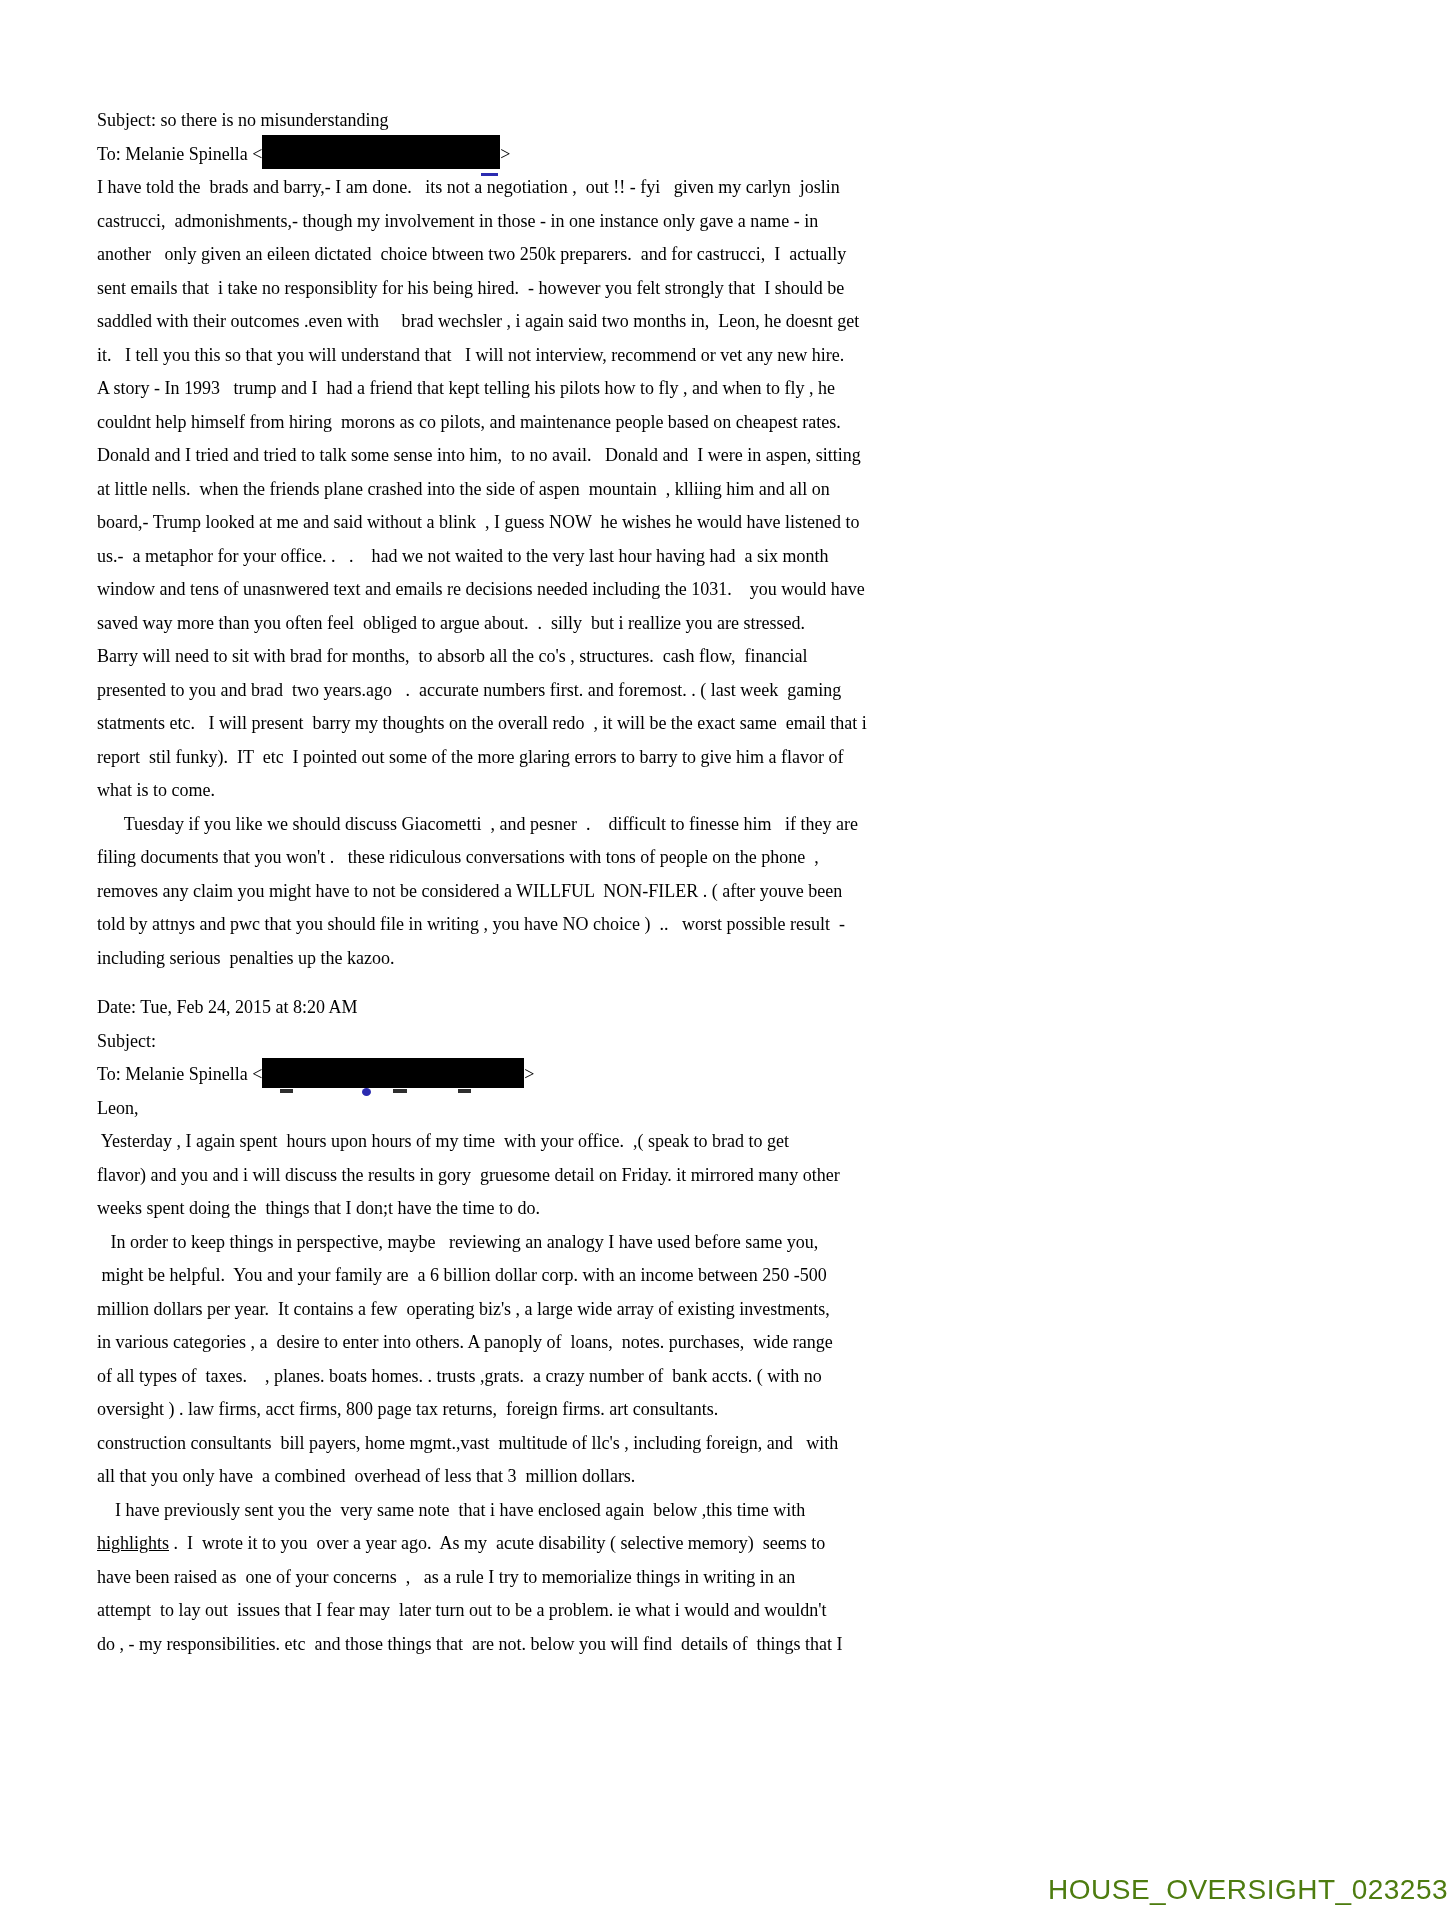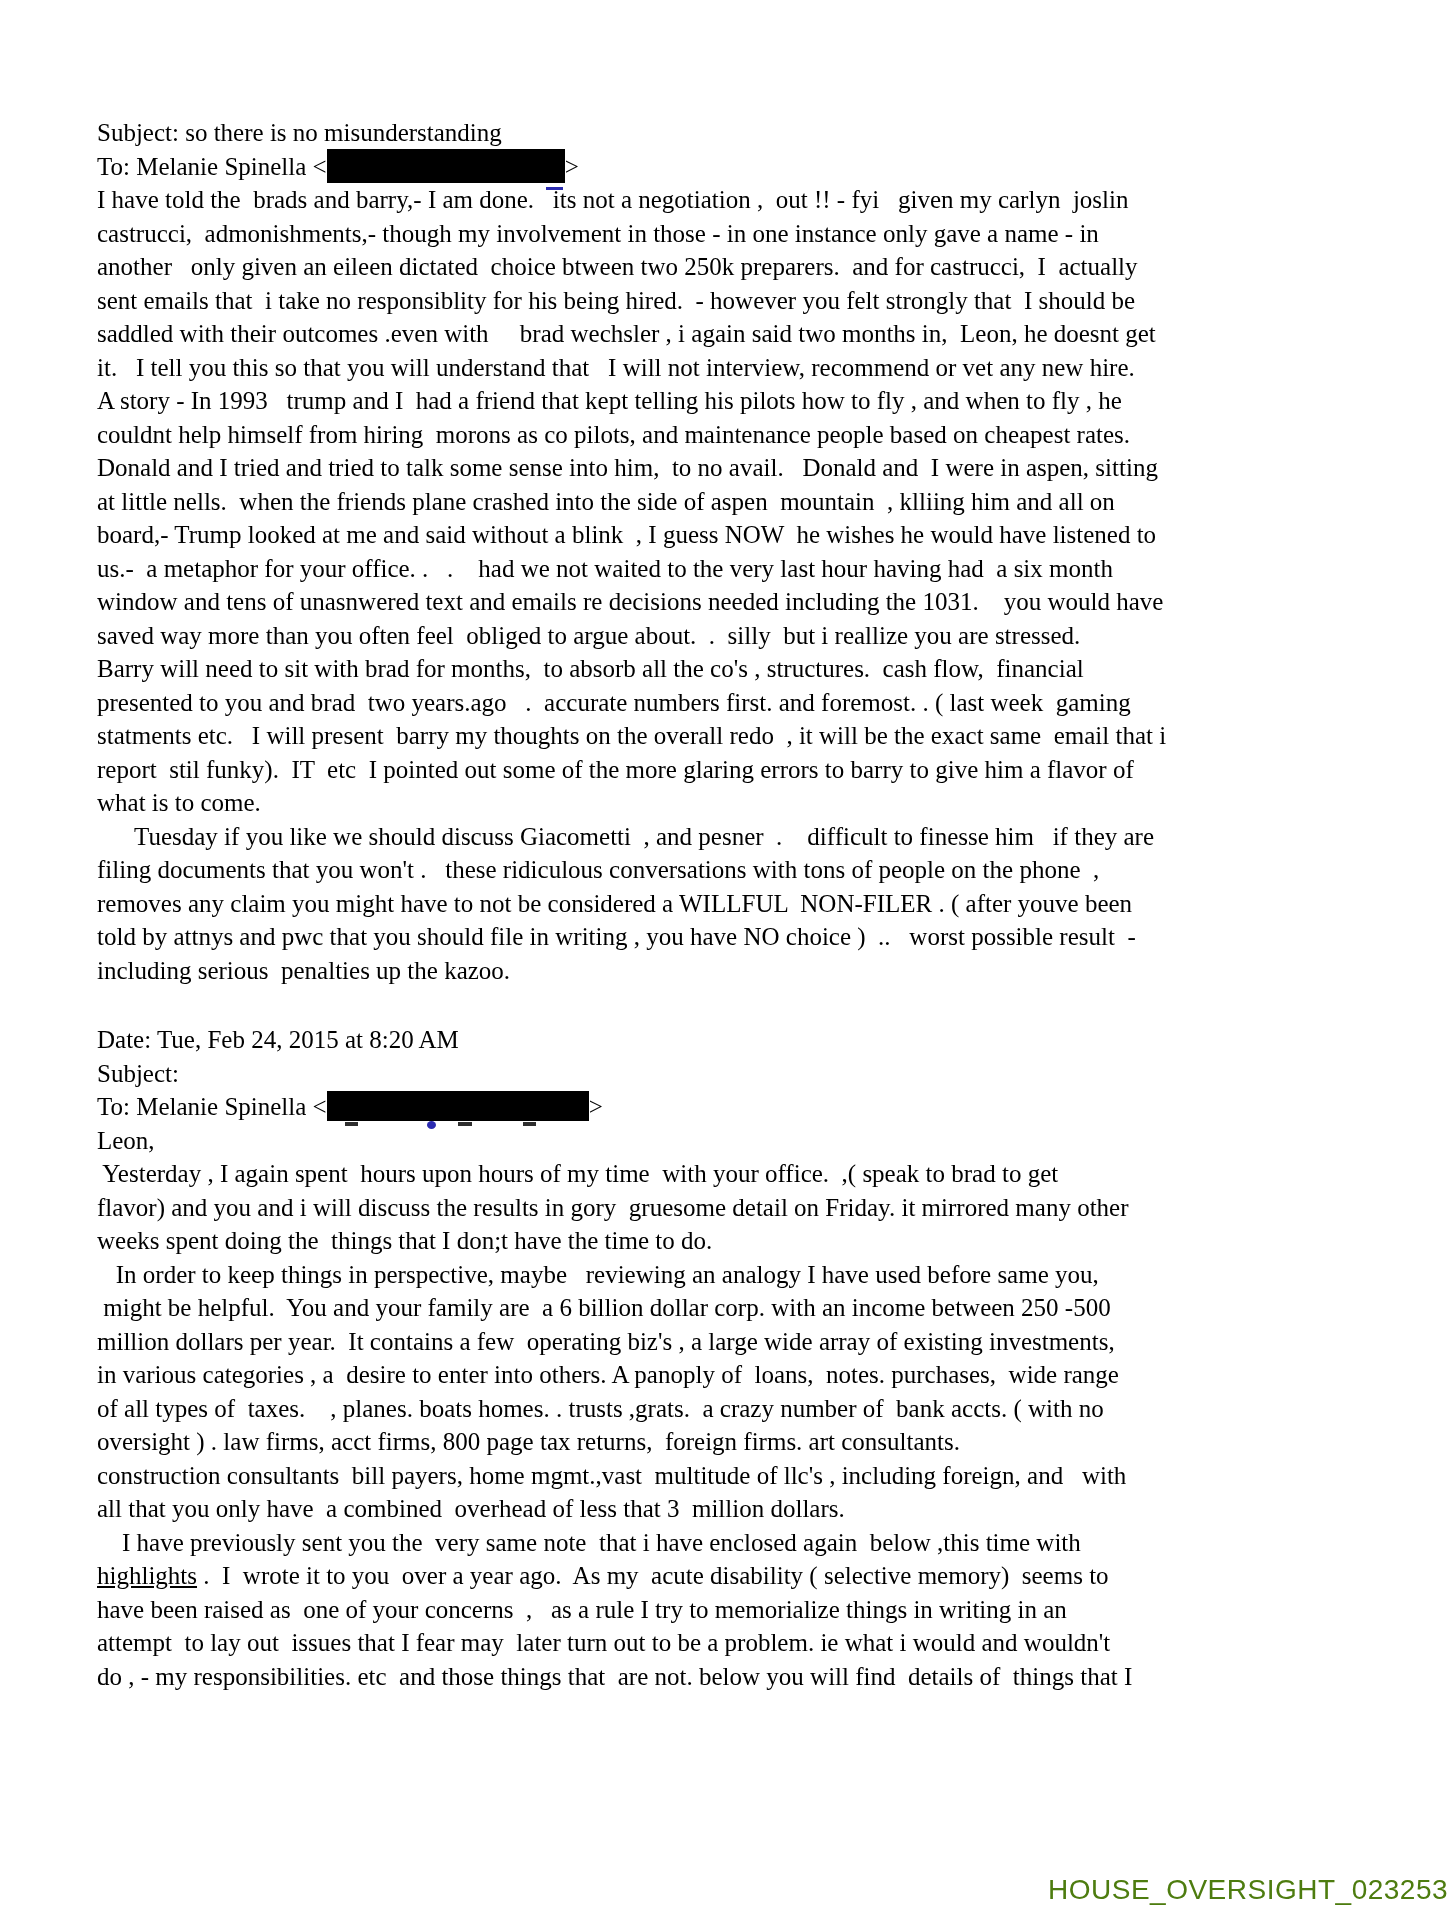--- a/index.html
+++ b/index.html
@@ -8,44 +8,44 @@
     width: 1453px;
     height: 1920px;
     background: #ffffff;
     overflow: hidden;
     font-family: "Liberation Serif", serif;
     color: #000000;
   }
   .content {
     position: absolute;
     left: 97px;
-    top: 116px;
+    top: 104px;
     width: 1300px;
-    font-size: 25px;
+    font-size: 18px;
     line-height: 33.5px;
   }
   .tline { white-space: pre; }
   .redact {
     display: inline-block;
     position: relative;
     background: #000000;
     vertical-align: middle;
     margin-top: -6px;
   }
   .r1 { width: 238px; height: 34px; }
   .r2 { width: 262px; height: 30px; }
   .r1 .rem-u {
     position: absolute; right: 2px; bottom: -7px;
     width: 17px; height: 3px; background: #2b2bb0;
   }
   .r2 .rem-a { position: absolute; left: 18px;  bottom: -5px; width: 13px; height: 4px; background: #2e2e2e; }
   .r2 .rem-b { position: absolute; left: 100px; bottom: -8px; width: 9px;  height: 8px; background: #2b2bb0; border-radius: 50%; }
   .r2 .rem-c { position: absolute; left: 131px; bottom: -5px; width: 14px; height: 4px; background: #2e2e2e; }
   .r2 .rem-d { position: absolute; left: 196px; bottom: -5px; width: 13px; height: 4px; background: #2e2e2e; }
-  .date-line { margin-top: 36px; }
+  .date-line { margin-top: 16px; }
   .u { text-decoration: underline; }
   .stamp {
     position: absolute;
     left: 1048px;
     top: 1874px;
     font-family: "Liberation Sans", sans-serif;
     font-size: 28px;
     letter-spacing: 0.5px;
     color: #4d7c0f;
     white-space: pre;

